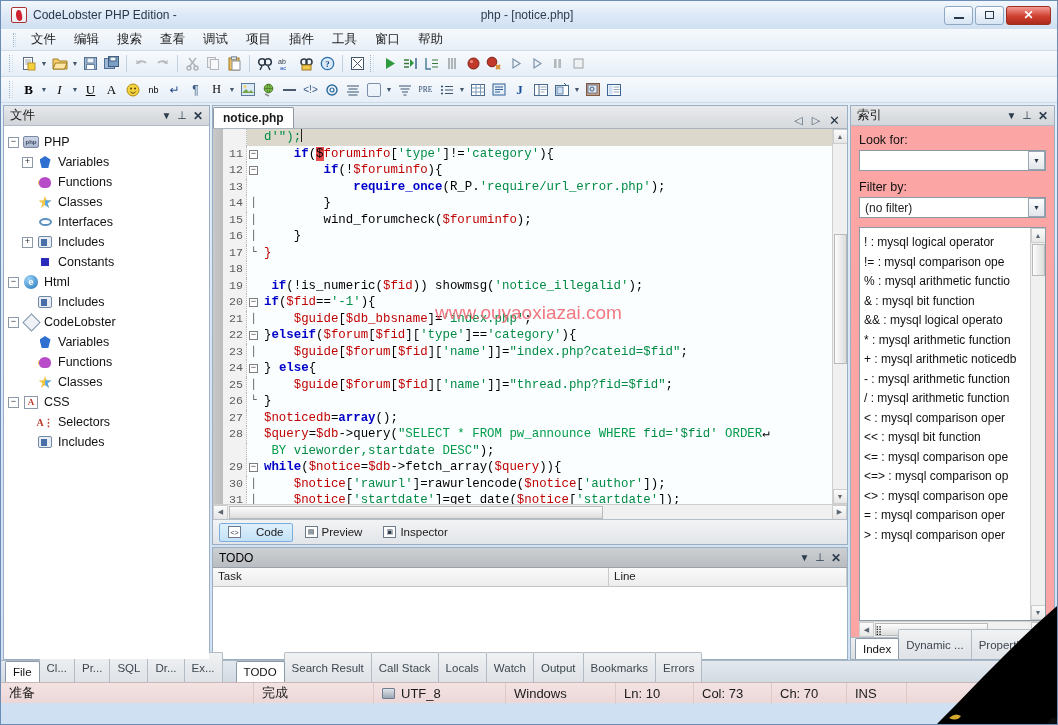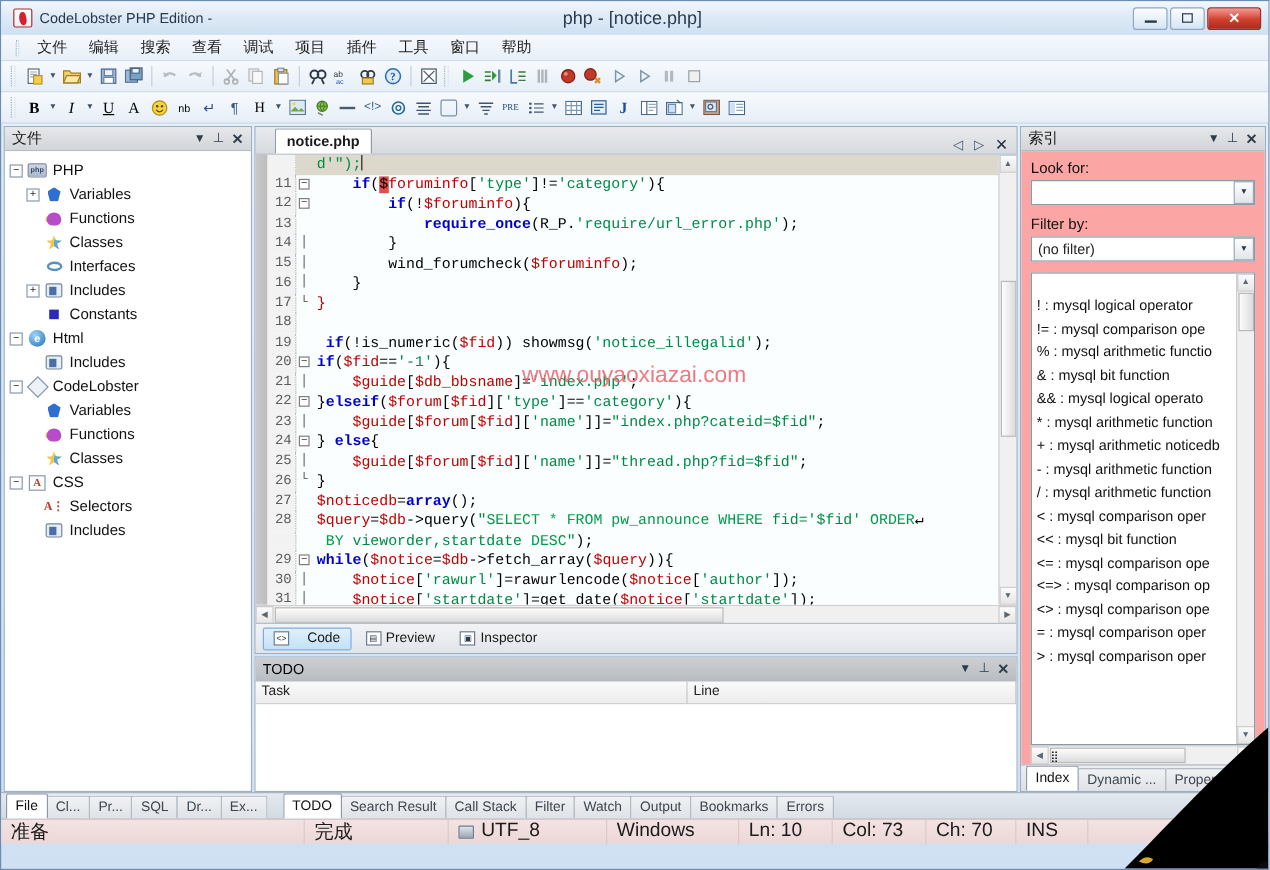--- a/index.html
+++ b/index.html
@@ -44,21 +44,21 @@
     border-radius: 60% 40% 50% 50%;
     transform: rotate(-12deg);
   }
   .title-left {
     font-size: 12px; color: #27384c;
     white-space: nowrap;
   }
   .title-center {
     position: absolute; left: 0; right: 4px;
     text-align: center;
-    font-size: 15px; color: #2b3c50;
+    font-size: 12px; color: #2b3c50;
     pointer-events: none;
   }
   .wbtns { margin-left: auto; display: flex; gap: 2px; padding-right: 2px; z-index:3;}
   .wbtn {
     width: 29px; height: 19px;
     border: 1px solid #8fa9c4;
     border-radius: 3px;
     background: linear-gradient(180deg,#fbfdff,#d7e5f3);
     display: flex; align-items: center; justify-content: center;
     font-size: 11px; color: #24384d;
@@ -167,21 +167,21 @@
   .ic-cls::after{content:"";position:absolute;left:6px;top:3px;width:8px;height:9px;background:#5aa9e6;border-radius:3px;}
   .ic-iface { width:13px;height:8px;border-radius:50%;border:2px solid #5a8fc0;background:transparent;}
   .ic-inc { width:14px;height:12px;background:#e9eef4;border:1px solid #7188a3;border-radius:2px;position:relative;}
   .ic-inc::after{content:"";position:absolute;left:2px;top:2px;width:6px;height:7px;background:#4a6fa8;}
   .ic-const { width:8px;height:8px;background:#2b2bbb;}
   .ic-html { width:14px;height:14px;border-radius:50%;background:radial-gradient(circle at 35% 30%,#9fd4f7,#1a72b8);color:#fff;font-size:9px;font-weight:bold;display:flex;align-items:center;justify-content:center;}
   .ic-js { width:13px;height:13px;background:#eef2f7;border:1px solid #8496ad;transform:rotate(45deg);}
   .ic-css { width:14px;height:13px;background:#fff;border:1px solid #8e98a8;color:#c0392b;font-size:9px;font-weight:bold;display:flex;align-items:center;justify-content:center;font-family:"Liberation Serif",serif;}
   .ic-sel { color:#c0392b;font-size:10px;font-family:"Liberation Serif",serif;font-weight:bold;}
   .tab {
-    height: 19px;
+    height: 30px;
     padding: 0 7px;
     display:flex;align-items:center;
     font-size: 11.5px; color:#3e4750;
     border: 1px solid #b3bbc4;
     border-bottom: none;
     background: linear-gradient(180deg,#f0f2f4,#dfe2e6);
     margin-right: -1px;
     border-radius: 2px 2px 0 0;
     white-space: nowrap;
   }
@@ -196,21 +196,21 @@
   #center { flex: 1 1 auto; display:flex; flex-direction:column; gap:2px; min-width:0; }
   #editor-panel {
     flex: 0 0 440px;
     border: 1px solid #9aafc4;
     background:#f0f1f3;
     display:flex;flex-direction:column; overflow:hidden;
   }
   .doc-tabbar {
     height: 23px; display:flex; align-items:flex-end;
     background: linear-gradient(180deg,#e9ebed,#d6d9dd);
-    padding-left: 16px;
+    padding-left: 0;
     border-bottom: 1px solid #a9b3bd;
     flex: 0 0 auto;
   }
   .doc-tab {
     height: 21px; padding: 0 9px;
     display:flex;align-items:center;
     font-size: 12px; font-weight: bold; color:#1a1a1a;
     background:#fff;
     border:1px solid #8d9aa8; border-bottom:none;
     border-radius: 2px 2px 0 0;
@@ -297,21 +297,21 @@
   
   #todo-panel { flex:1 1 auto; border:1px solid #9aafc4; background:#fff; display:flex;flex-direction:column; overflow:hidden;}
   .todo-head {
     height:20px; display:flex;align-items:center;padding:0 3px 0 6px;
     background:linear-gradient(180deg,#cdd0d3 0%,#b9bcc0 100%);
     border-bottom:1px solid #9aa1a9;
     font-size:12px;
   }
   .todo-cols { height:19px;display:flex;background:linear-gradient(180deg,#fafafa,#ececec);border-bottom:1px solid #c5c5c5;flex:0 0 auto;}
   .tcol { font-size:11.5px;color:#222;padding:2px 0 0 5px;border-right:1px solid #c9c9c9;height:19px;}
-  .tcol.task{width:360px;}
+  .tcol.task{width:396px;}
   .tcol.line{flex:1 1 auto;}
   .todo-body { flex:1 1 auto; background:#fff; }
 
   
   #right-panel { width: 205px; flex:0 0 205px; }
   .idx-body { flex:1 1 auto; background:#fca5a5; padding:7px 8px 0 8px; display:flex;flex-direction:column;}
   .idx-label { font-size:12.5px; color:#111; margin-bottom:3px; }
   .idx-combo {
     height:21px; display:flex; align-items:center;
     background:#fff; border:1px solid #8c9aa8;
@@ -323,39 +323,39 @@
     width:17px;height:19px;flex:0 0 auto;
     background:linear-gradient(180deg,#fdfdfd,#e2e6ea);
     border:1px solid #9aa6b3;
     display:flex;align-items:center;justify-content:center;
     font-size:7px;color:#27384a;
   }
   .idx-list {
     flex:1 1 auto; background:#fff; border:1px solid #8c9aa8;
     display:flex; overflow:hidden; position:relative;
   }
-  .idx-items { flex:1 1 auto; overflow:hidden; padding-top:17px; }
+  .idx-items { flex:1 1 auto; overflow:hidden; padding-top:5px; }
   .idx-item { font-size:12px; color:#111; height:19.5px; line-height:19.5px; padding-left:4px; white-space:nowrap; overflow:hidden;}
   .idx-hbar { height:16px; display:flex; align-items:center; background:#f0f0f0; border-top:1px solid #d2d2d2; flex:0 0 auto;}
   .idx-tabs { height:22px;display:flex;align-items:flex-end;background:linear-gradient(180deg,#eceef0,#dcdfe3);border-top:1px solid #b0b8c2;padding-left:4px;flex:0 0 auto;}
 
   
   .bottom-tabs {
     height: 22px; display:flex; align-items:flex-end;
     padding-left: 4px;
     background: linear-gradient(180deg,#e4e9ef,#d2dae3);
     border-top:1px solid #aab6c2;
   }
 
   
   .statusbar {
     height: 21px; display:flex; align-items:center;
     background: linear-gradient(180deg,#f4e3e3,#ecd7d7);
     border-top: 1px solid #c9b7b7;
-    font-size: 16px; color:#1b1b1b;
+    font-size: 13px; color:#1b1b1b;
   }
   .sb-cell { padding: 0 8px; height:21px; display:flex; align-items:center; border-right:1px solid #dcc9c9; white-space:nowrap;}
   .sb-cell.grow { flex:1 1 auto; border-right:none; }
   .monitor { width:13px;height:11px;background:linear-gradient(180deg,#dfe4ea,#9aa6b4);border:1px solid #6f7c8b;border-radius:1px;margin-right:6px;}
 
   
   .swoosh {
     position:absolute; right:0; bottom:0;
     width: 128px; height: 118px;
     pointer-events:none;
@@ -1069,21 +1069,21 @@
     <div class="tab active">File</div>
     <div class="tab">Cl...</div>
     <div class="tab">Pr...</div>
     <div class="tab">SQL</div>
     <div class="tab">Dr...</div>
     <div class="tab">Ex...</div>
     <div style="width:14px;"></div>
     <div class="tab active">TODO</div>
     <div class="tab">Search Result</div>
     <div class="tab">Call Stack</div>
-    <div class="tab">Filter</div>
+    <div class="tab">Locals</div>
     <div class="tab">Watch</div>
     <div class="tab">Output</div>
     <div class="tab">Bookmarks</div>
     <div class="tab">Errors</div>
   </div>
 
   <div class="statusbar">
     <div class="sb-cell" style="width:253px;">准备</div>
     <div class="sb-cell" style="width:120px;">完成</div>
     <div class="sb-cell" style="width:132px;">

